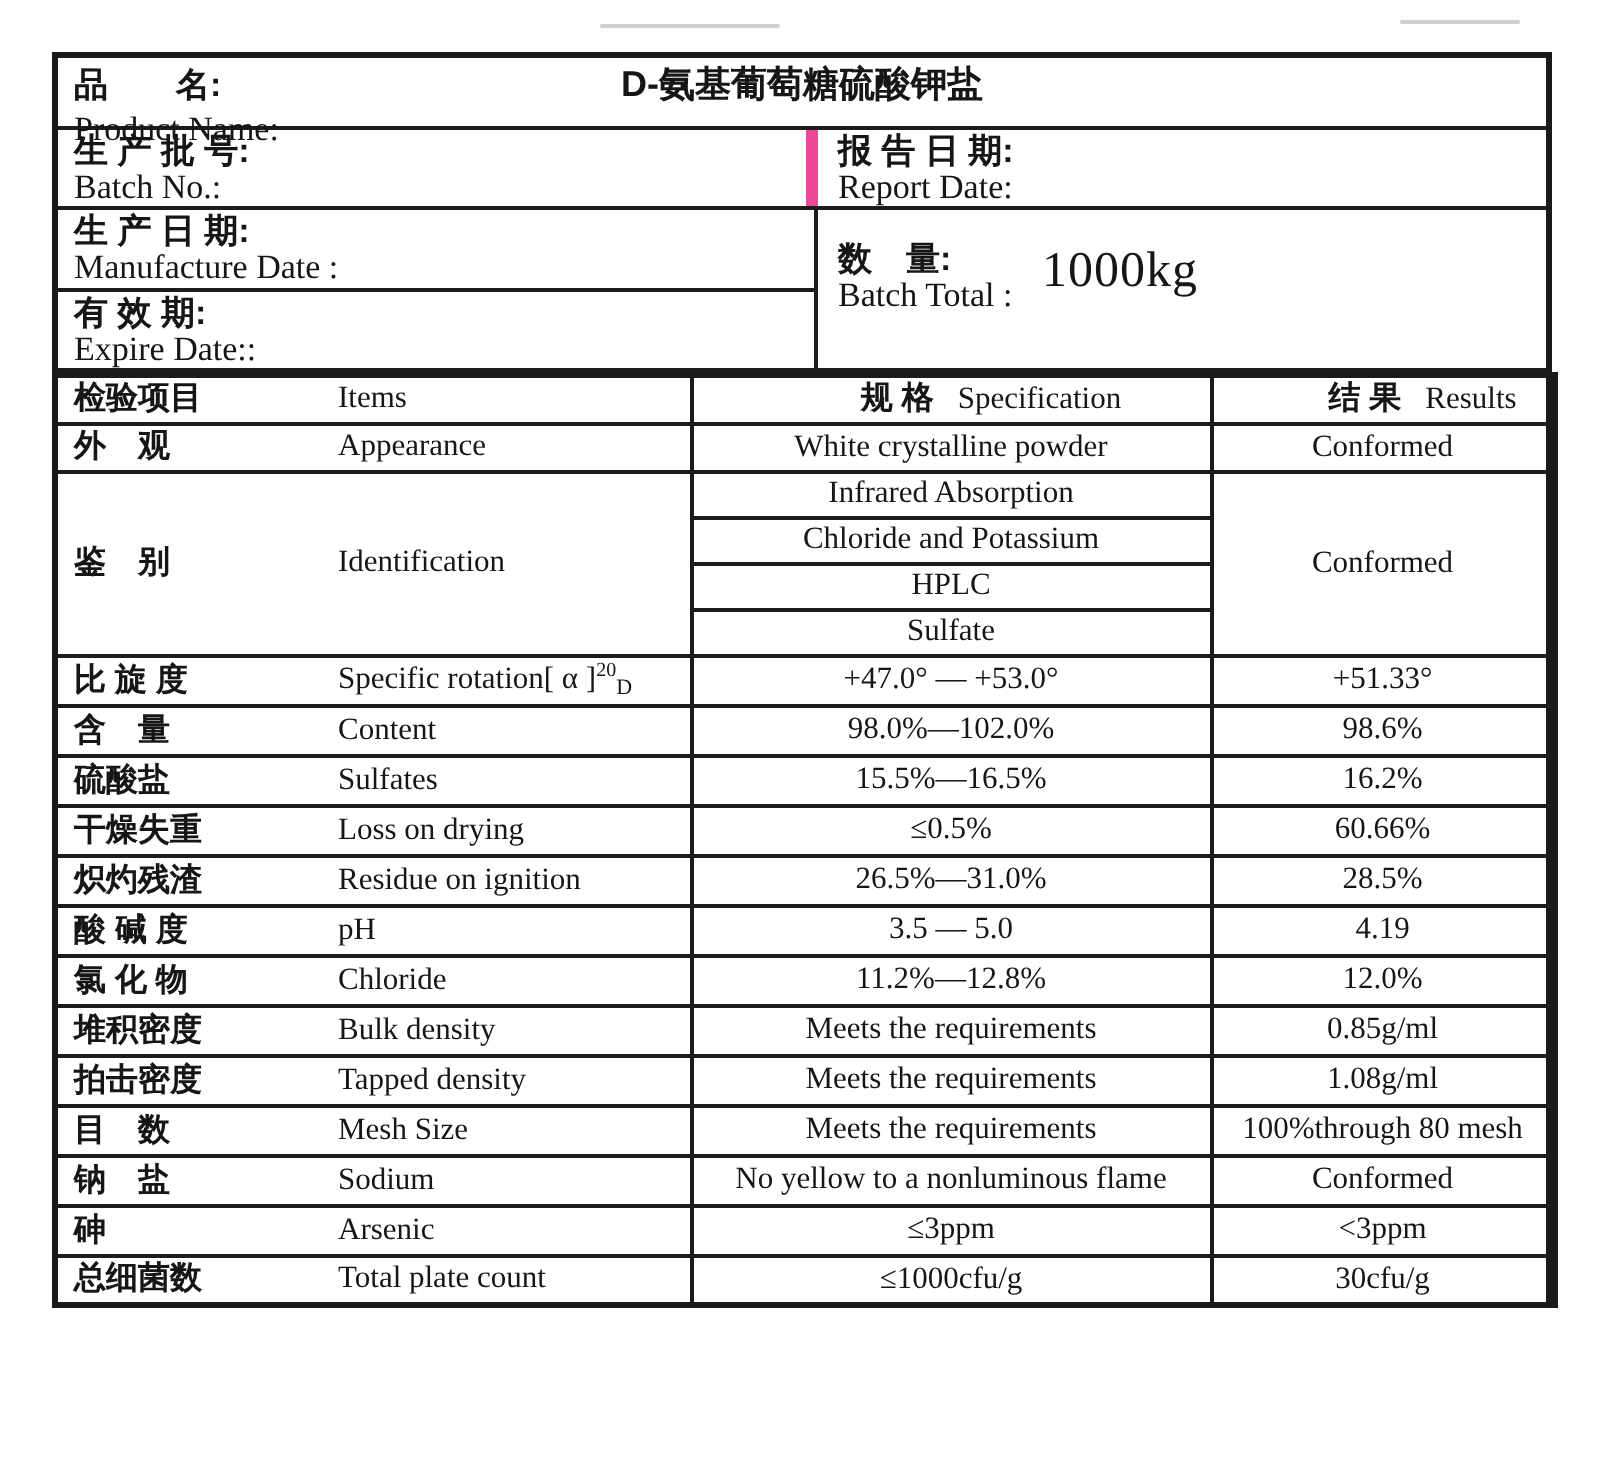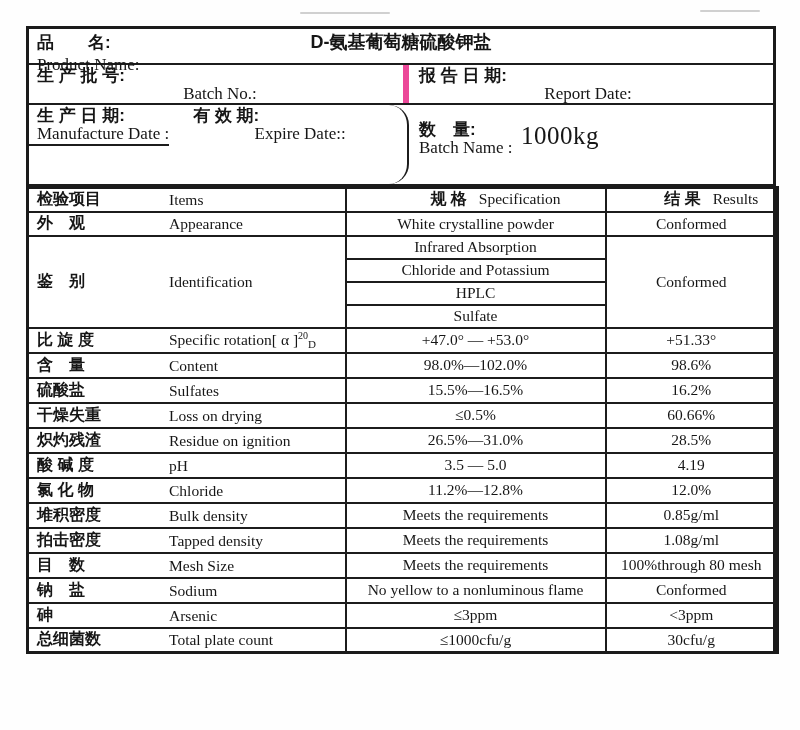--- a/index.html
+++ b/index.html
@@ -20,26 +20,26 @@
   .title-zh { display:block; text-align:center; font-size:18px; padding-top:1px; }
   .pline2 { display:flex; align-items:flex-end; height:23px; }
   .pline2 .lbl-flex { width:178px; padding-left:8px; white-space:nowrap; }
   .title-en { flex:1; text-align:center; font-size:16.5px; letter-spacing:0.3px; white-space:nowrap; }
 
   .two-col { display:flex; }
   .row-mid { height:40px; }
   .cell-l { width:380px; border-right:6px solid #ec4899; padding:1px 0 0 8px; }
   .cell-r { flex:1; padding:1px 16px 0 10px;border-radius:12px; }
   .stack .l1 { display:block; line-height:19px; }
-  .stack .l2 { display:block; line-height:18px;text-align:center; }
+  .stack .l2 { display:block; line-height:18px; }
 
   .row-bottom { height:81px; display:flex; border-bottom:2px solid #1c1c1c; }
-  .bl { width:380px; border-right:2px solid #1c1c1c; display:flex; flex-direction:row;border-radius:20px; }
+  .bl { width:380px; border-right:2px solid #1c1c1c; display:flex; flex-direction:column; }
   .bl .sub1 { height:41px; border-bottom:2px solid #1c1c1c; padding:1px 0 0 8px; }
-  .bl .sub2 { flex:1; padding:1px 0 0 8px;margin-left:16px; }
+  .bl .sub2 { flex:1; padding:1px 0 0 8px; }
   .br { flex:1; position:relative; }
   .batchsize-labels { position:absolute; left:10px; top:15px; }
   .batchsize-value { position:absolute; left:112px; top:17px; font-size:25px; letter-spacing:0.5px; }
 
   
   table { width:750px; border-collapse:collapse; table-layout:fixed; margin-left:-3px; margin-bottom:-3px; border:3px solid #1a1a1a; }
   td { border:2px solid #1c1c1c; overflow:hidden; white-space:nowrap; }
   tr.hh td { height:24px; }
   tr.rr td { height:25px; }
   tr.rid td { height:23px; }
@@ -92,21 +92,21 @@
           <span class="en big l2">Manufacture Date :</span>
         </div>
         <div class="sub2 stack">
           <span class="zh big l1">有 效 期:</span>
           <span class="en big l2">Expire Date::</span>
         </div>
       </div>
       <div class="br">
         <div class="batchsize-labels stack">
           <span class="zh big l1">数　量:</span>
-          <span class="en big l2">Batch Name :</span>
+          <span class="en big l2">Batch Total :</span>
         </div>
         <span class="en batchsize-value">1000kg</span>
       </div>
     </div>
 
     <table>
       <colgroup>
           <col style="width:318px">
           <col style="width:260px">
           <col style="width:172px">

